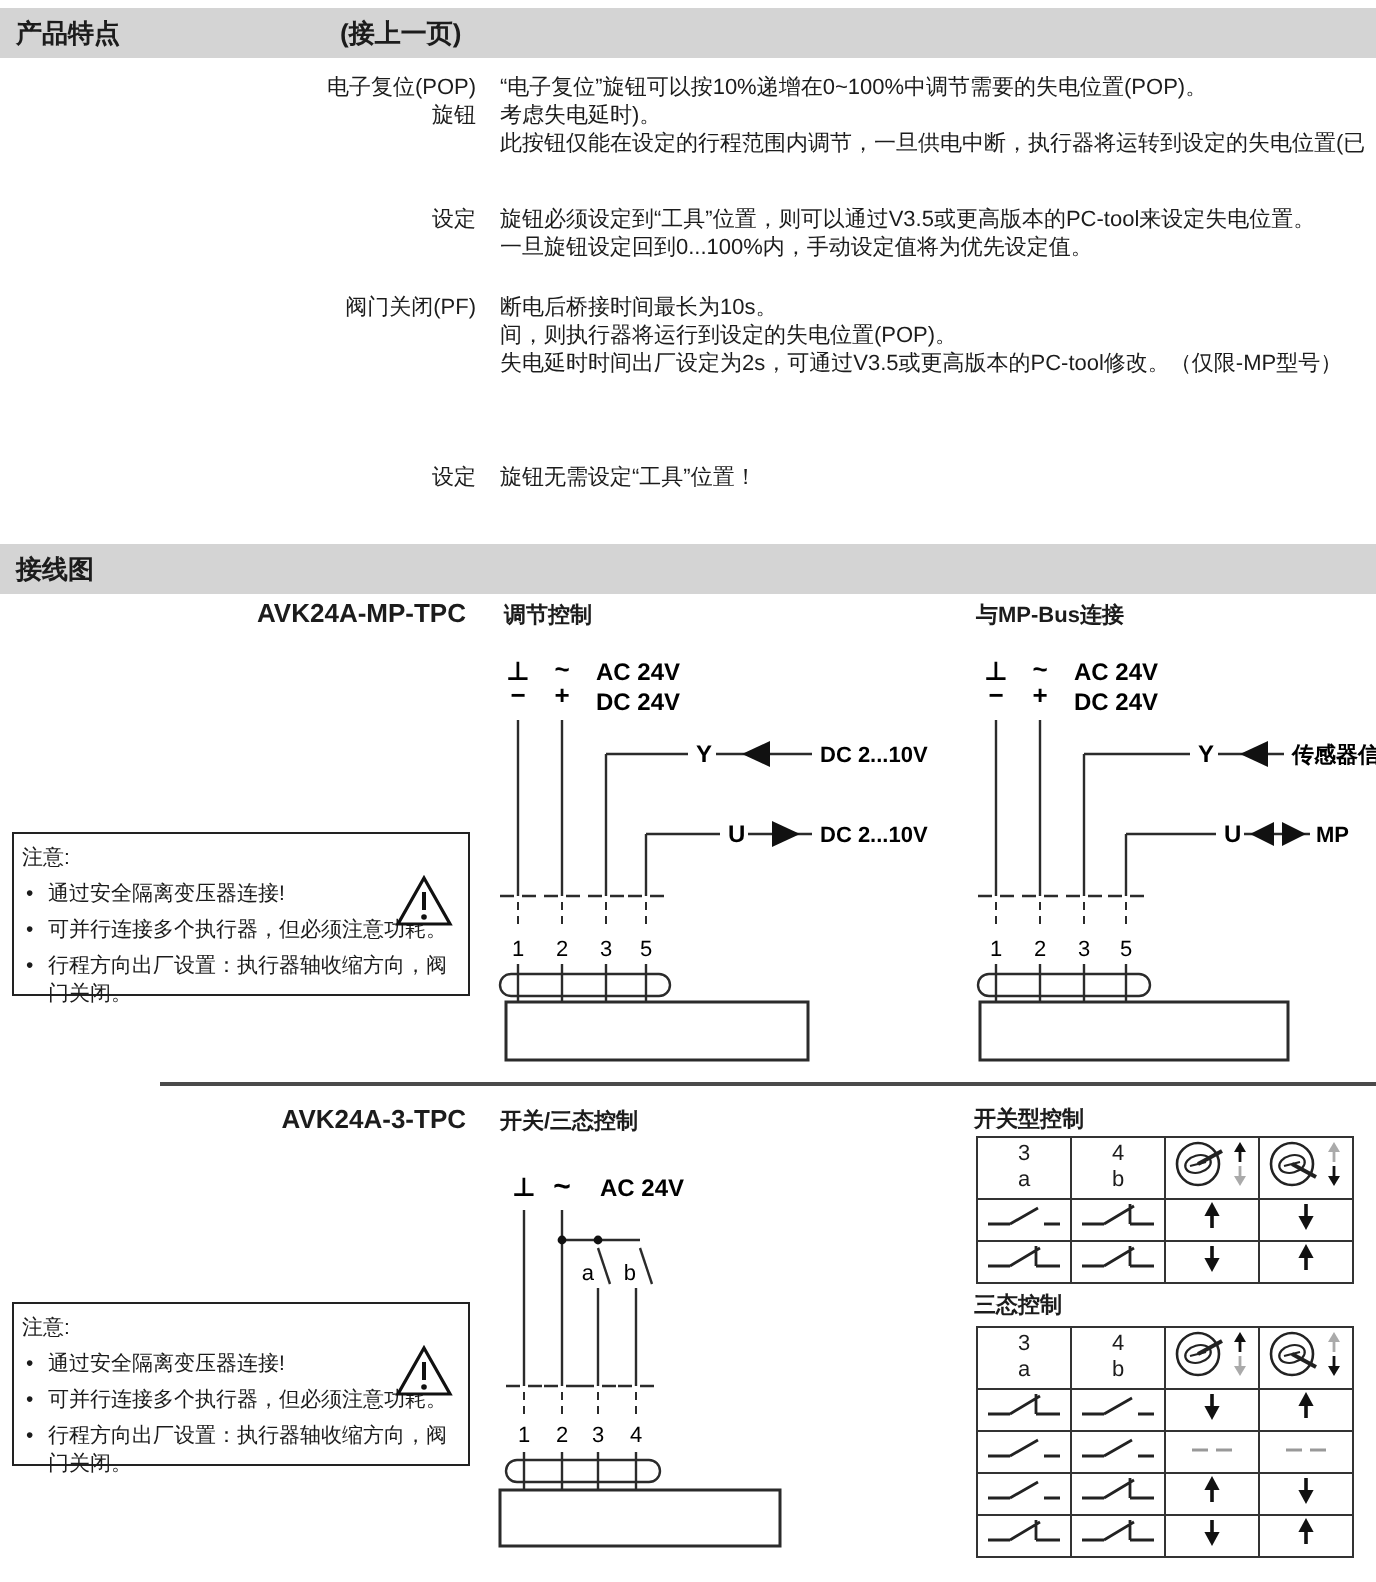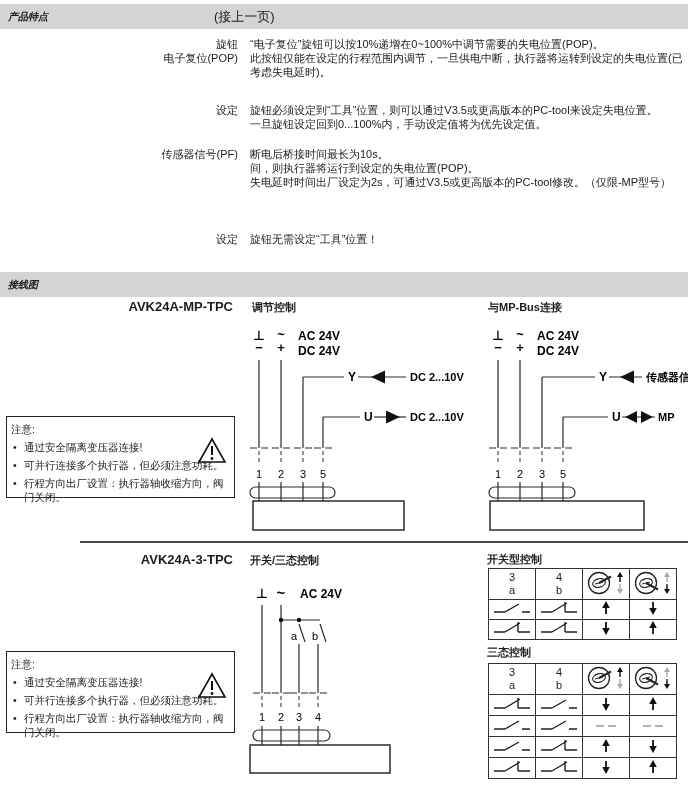--- a/index.html
+++ b/index.html
@@ -1,21 +1,21 @@
 <!DOCTYPE html>
 <html><head>
 <meta charset="utf-8">
 <style>
   html,body{margin:0;padding:0;background:#fff;}
   .page{position:relative;width:688px;height:791px;background:#ffffff;overflow:hidden;
         font-family:"Liberation Sans","DejaVu Sans",sans-serif;color:#1c1c1c;font-size:11px;}
   .abs{position:absolute;}
   .bar{position:absolute;left:0;width:688px;height:25px;background:#d4d4d4;line-height:25px;}
-  .bar-title{position:absolute;left:8px;font-weight:bold;font-size:10px;font-style:italic;}
-  .bar-cont{position:absolute;left:170px;font-weight:normal;font-size:13px;margin-left:44px;}
+  .bar-title{position:absolute;left:8px;font-weight:bold;font-size:13px;}
+  .bar-cont{position:absolute;left:170px;font-weight:bold;font-size:13px;}
   .feat-label{position:absolute;left:0;width:238px;text-align:right;line-height:14px;}
   .feat-text{position:absolute;left:250px;line-height:14px;white-space:nowrap;}
   .model{position:absolute;left:0;width:233px;text-align:right;font-weight:bold;font-size:13px;}
   .sec-label{position:absolute;font-weight:bold;font-size:11px;}
   .note-box{position:absolute;left:6px;width:229px;height:82px;border:1.3px solid #222;
             padding:5px 4px;box-sizing:border-box;font-size:10.5px;line-height:14px;}
   .note-box .nb-title{margin-bottom:1px;}
   .note-box ul{margin:1px 0 0 0;padding:0;list-style:none;}
   .note-box li{padding-left:13px;position:relative;margin-top:4px;}
   .note-box li::before{content:"•";position:absolute;left:2px;top:0;}
@@ -37,43 +37,43 @@
 
 <div class="page">
 
   <div class="bar" style="top:4px;">
     <span class="bar-title">产品特点</span>
     <span class="bar-cont">(接上一页)</span>
   </div>
 
   <div>
     <div class="feat-label" style="top:37px;">
+      <div>电子复位(POP)</div>
       <div>旋钮</div>
-      <div>电子复位(POP)</div>
     </div>
     <div class="feat-text" style="top:37px;">
       <div>“电子复位”旋钮可以按10%递增在0~100%中调节需要的失电位置(POP)。</div>
+      <div>考虑失电延时)。</div>
       <div>此按钮仅能在设定的行程范围内调节，一旦供电中断，执行器将运转到设定的失电位置(已</div>
-      <div>考虑失电延时)。</div>
     </div>
   </div>
 
   <div>
     <div class="feat-label" style="top:103px;">
       <div>设定</div>
     </div>
     <div class="feat-text" style="top:103px;">
       <div>旋钮必须设定到“工具”位置，则可以通过V3.5或更高版本的PC-tool来设定失电位置。</div>
       <div>一旦旋钮设定回到0...100%内，手动设定值将为优先设定值。</div>
     </div>
   </div>
 
   <div>
     <div class="feat-label" style="top:147px;">
-      <div>传感器信号(PF)</div>
+      <div>阀门关闭(PF)</div>
     </div>
     <div class="feat-text" style="top:147px;">
       <div>断电后桥接时间最长为10s。</div>
       <div>间，则执行器将运行到设定的失电位置(POP)。</div>
       <div>失电延时时间出厂设定为2s，可通过V3.5或更高版本的PC-tool修改。（仅限-MP型号）</div>
     </div>
   </div>
 
   <div>
     <div class="feat-label" style="top:232px;">

